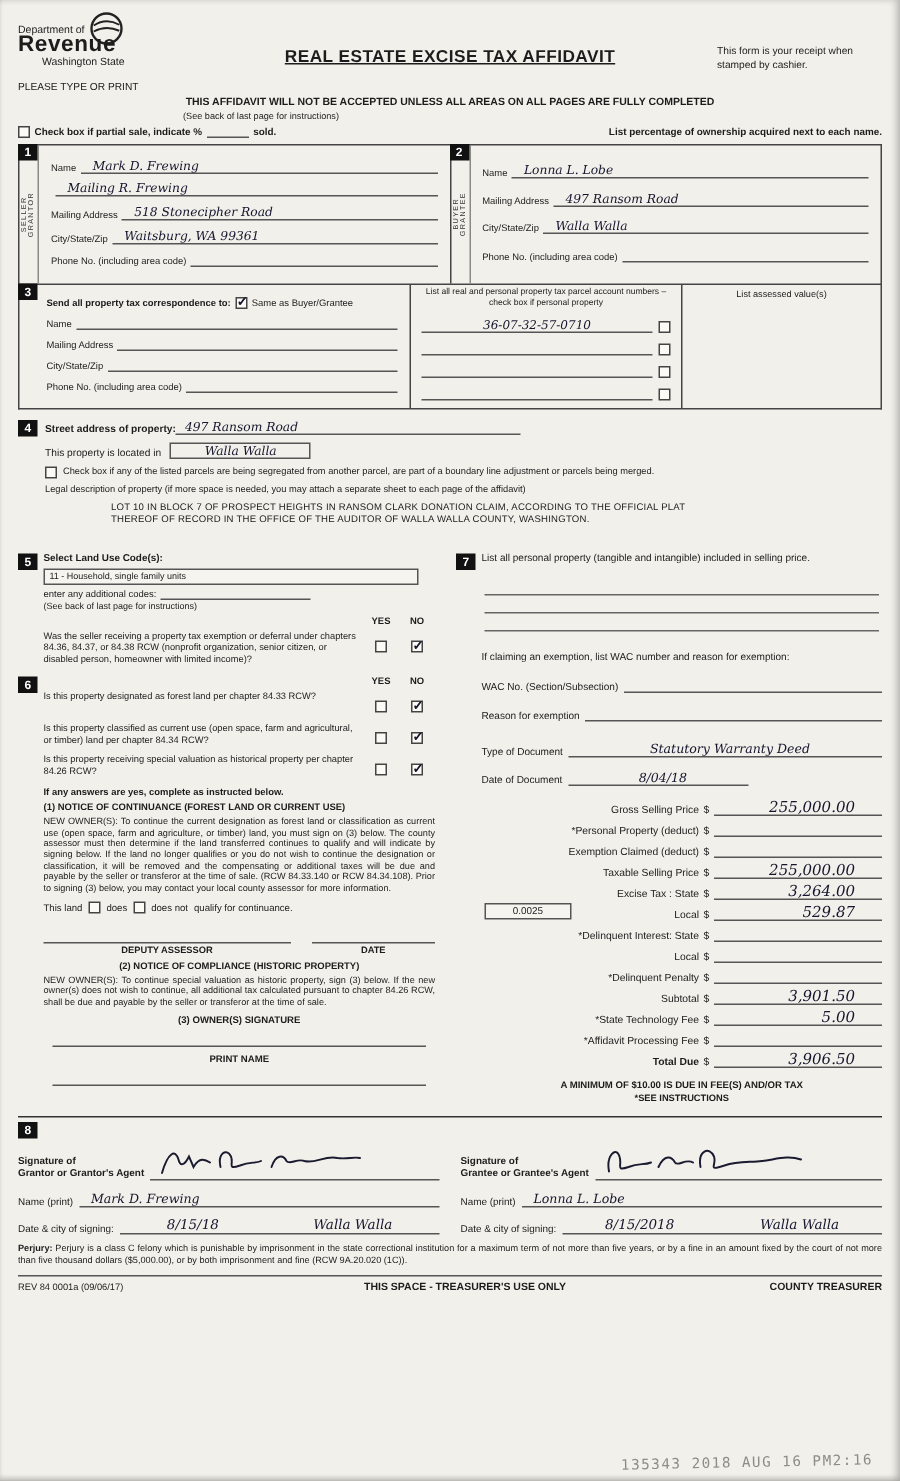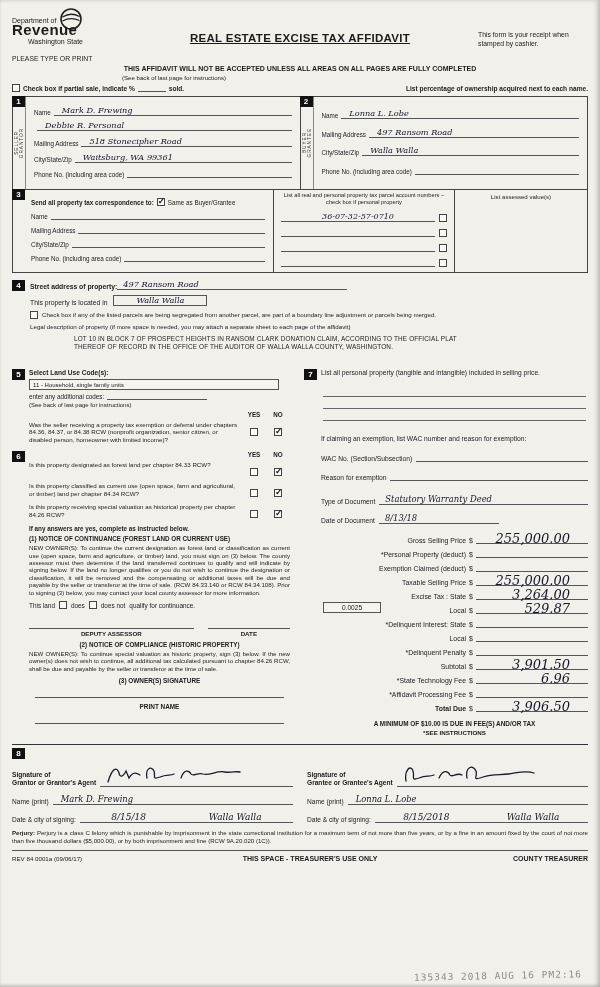--- a/index.html
+++ b/index.html
@@ -99,29 +99,29 @@
   .as-line { border-bottom:1px solid #555; height:10px; }
   .as-label { text-align:center; font-size:6.2px; font-weight:bold; margin-top:1px; }
   .sig-line-full { border-bottom:1px solid #555; height:12px; margin:2px 6px 3px; }
   .center-lbl { text-align:center; font-size:6.4px; font-weight:bold; margin-top:5px; }
 
   
   .pp-label { font-size:6.7px; line-height:8.2px; padding-right:20px; }
   .blank-line { border-bottom:1px solid #666; height:12px; margin:0 2px; }
   .exempt-block { margin-top:14px; }
   .lab-row { display:flex; align-items:flex-end; font-size:6.7px; margin-top:9px; }
-  .lab-row .fill-area { flex:1; border-bottom:1px solid #555; margin-left:4px; min-height:10px; display:flex; align-items:flex-end; }
+  .lab-row .fill-area { flex:1; border-bottom:1px solid #555; margin-left:4px; min-height:10px; display:flex; align-items:flex-end;justify-content:center; }
   .lab-row .hand { font-size:8.4px; line-height:9px; padding-left:6px; }
   .doc-block { margin-top:14px; }
   .fin-rows { margin-top:6px; }
   .fin-row { display:flex; align-items:flex-end; height:14px; position:relative; font-size:6.9px; }
   .fin-label { flex:1; text-align:right; white-space:nowrap; }
   .fin-dollar { width:10px; text-align:center; }
   .fin-line { width:112px; border-bottom:1px solid #555; display:flex; justify-content:flex-end; align-items:flex-end; }
-  .fin-val { font-size:13px; line-height:8.5px; padding-right:18px; }
+  .fin-val { font-size:10px; line-height:8.5px; padding-right:18px; }
   .rate-box { position:absolute; left:2px; bottom:1px; width:58px; height:11px; border:1px solid #555; font-size:6.6px;
               text-align:center; line-height:10px; background:#f6f4ee; }
   .min-note { text-align:center; font-size:6.4px; font-weight:bold; margin-top:8px; }
   .see-ins { text-align:center; font-size:6.2px; font-weight:bold; margin-top:2px; }
 
   
   .sec8 { border-top:1px solid #333; margin-top:8px; padding-top:3px; position:relative; }
   .certify-row { display:flex; align-items:center; }
   .certify-row .badge8 { width:13px; height:11px; background:#111; color:#fff; font-size:8px; font-weight:bold; text-align:center; line-height:11px; flex:none; }
   .certify { flex:1; text-align:center; font-size:7.6px; font-weight:bold; letter-spacing:.2px; }
@@ -187,21 +187,21 @@
       </div>
       <div class="pfields">
         <div class="frow">
           <span class="lbl">Name</span>
           <span class="fill-area">
               <span class="hand">Mark D. Frewing</span>
             </span>
         </div>
         <div class="frow">
           <span class="fill-area">
-              <span class="hand">Debbie R. Personal</span>
+              <span class="hand">Mailing R. Frewing</span>
             </span>
         </div>
         <div class="frow">
           <span class="lbl">Mailing Address</span>
           <span class="fill-area">
               <span class="hand">518 Stonecipher Road</span>
             </span>
         </div>
         <div class="frow">
           <span class="lbl">City/State/Zip</span>
@@ -433,21 +433,21 @@
         <div class="doc-block">
           <div class="lab-row" style="margin-top:0;">
             <span>Type of Document</span>
             <span class="fill-area">
                 <span class="hand">Statutory Warranty Deed</span>
               </span>
           </div>
           <div class="lab-row">
             <span>Date of Document</span>
             <span class="fill-area" style="flex:0 0 120px;">
-                <span class="hand">8/13/18</span>
+                <span class="hand">8/04/18</span>
               </span>
             <span class="grow"></span>
           </div>
         </div>
 
         <div class="fin-rows">
           <div class="fin-row">
             <span class="fin-label">Gross Selling Price</span>
             <span class="fin-dollar">$</span>
             <span class="fin-line">
@@ -515,21 +515,21 @@
             <span class="fin-label">Subtotal</span>
             <span class="fin-dollar">$</span>
             <span class="fin-line">
                 <span class="fin-val hand">3,901.50</span>
               </span>
           </div>
           <div class="fin-row">
             <span class="fin-label">*State Technology Fee</span>
             <span class="fin-dollar">$</span>
             <span class="fin-line">
-                <span class="fin-val hand">6.96</span>
+                <span class="fin-val hand">5.00</span>
               </span>
           </div>
           <div class="fin-row">
             <span class="fin-label">*Affidavit Processing Fee</span>
             <span class="fin-dollar">$</span>
             <span class="fin-line">
                 <span class="fin-val hand"></span>
               </span>
           </div>
           <div class="fin-row">

